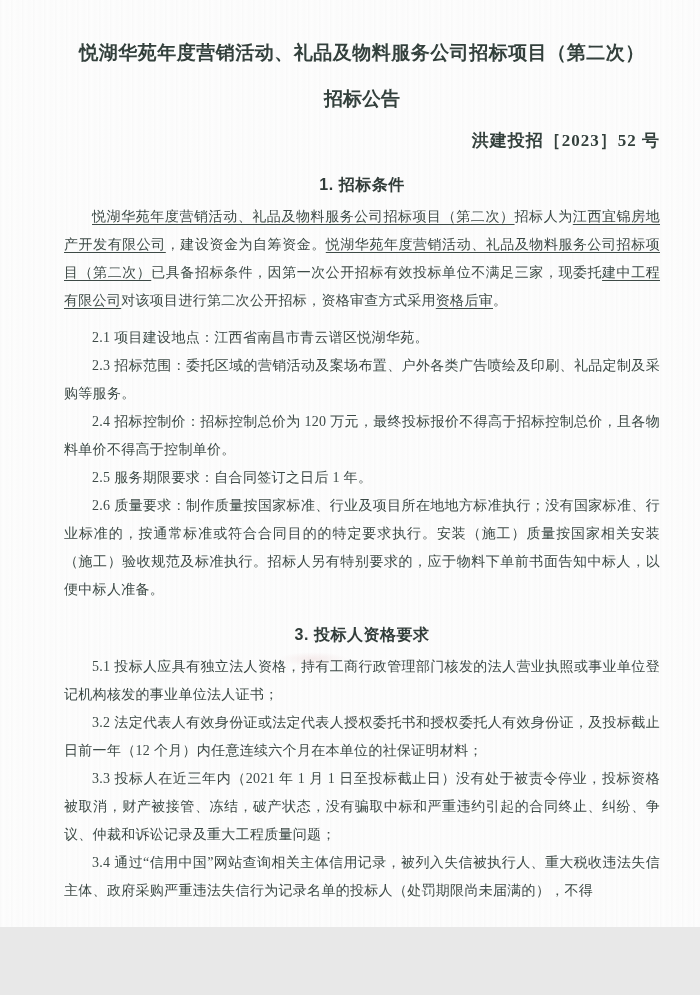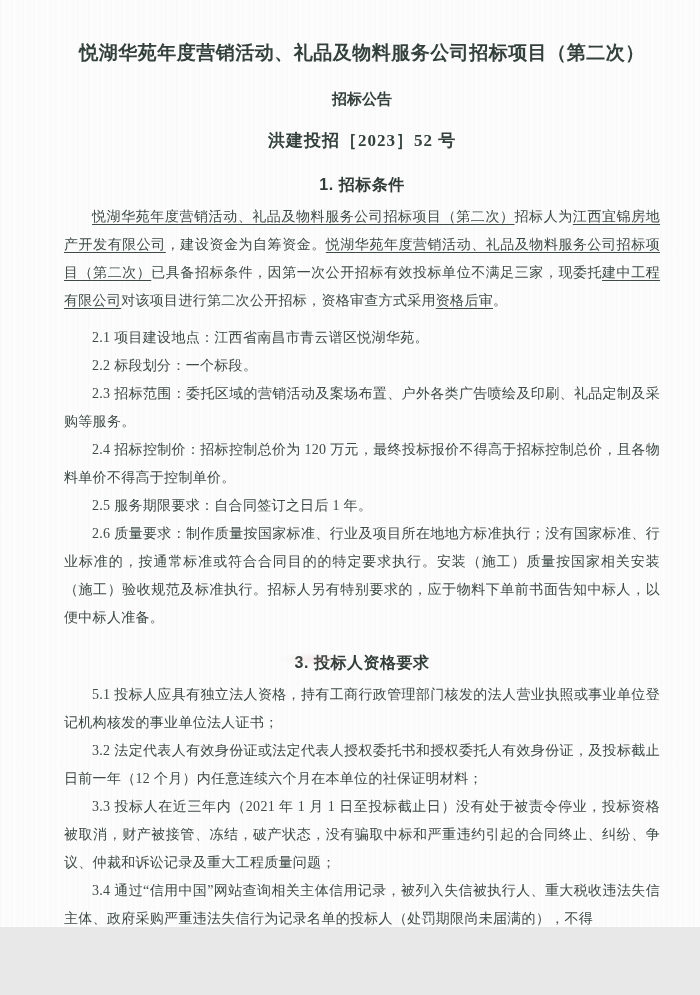--- a/index.html
+++ b/index.html
@@ -15,25 +15,25 @@
     overflow:hidden;
     font-family:"Liberation Serif","DejaVu Serif",serif;
   }
   .inner{padding:30px 40px 0 64px;}
   .doc-title{
     font-size:19px;font-weight:bold;text-align:center;
     letter-spacing:0.5px;line-height:26px;
     margin:10px 0 0 0;color:#33403c;
   }
   .doc-subtitle{
-    font-size:15px;font-weight:bold;text-align:center;
+    font-size:19px;font-weight:bold;text-align:center;
     line-height:22px;margin:22px 0 0 0;color:#33403c;
   }
   .doc-number{
-    font-size:17px;font-weight:bold;text-align:center;
+    font-size:17px;font-weight:bold;text-align:right;
     line-height:22px;margin:20px 0 0 0;color:#33403c;letter-spacing:1px;
   }
   .sec-heading{
     font-family:"Liberation Sans","DejaVu Sans",sans-serif;
     font-size:16px;font-weight:bold;color:#323d3a;
     line-height:19px;margin:21px 0 0 0;letter-spacing:0.5px;text-align:center;
   }
   .sec-heading.first{margin-top:23px;}
   p.body{
     font-size:14px;line-height:28px;
@@ -64,21 +64,20 @@
 
     <h3 class="doc-number">洪建投招［2023］52 号</h3>
 
     <section>
       <h4 class="sec-heading first">1. 招标条件</h4>
       <p class="body lead"><span class="u">悦湖华苑年度营销活动、礼品及物料服务公司招标项目（第二次）</span><span>招标人为</span><span class="u">江西宜锦房地产开发有限公司</span><span>，建设资金为自筹资金。</span><span class="u">悦湖华苑年度营销活动、礼品及物料服务公司招标项目（第二次）</span><span>已具备招标条件，因第一次公开招标有效投标单位不满足三家，现委托</span><span class="u">建中工程有限公司</span><span>对该项目进行第二次公开招标，资格审查方式采用</span><span class="u">资格后审</span><span>。</span></p>
     </section>
 
     <section>
       <p class="body lead"><span>2.1 项目建设地点：江西省南昌市青云谱区悦湖华苑。</span></p>
-      <p class="body"><span>2.2 标段划分：一个标段。</span></p>
       <p class="body"><span>2.3 招标范围：委托区域的营销活动及案场布置、户外各类广告喷绘及印刷、礼品定制及采购等服务。</span></p>
       <p class="body"><span>2.4 招标控制价：招标控制总价为 120 万元，最终投标报价不得高于招标控制总价，且各物料单价不得高于控制单价。</span></p>
       <p class="body"><span>2.5 服务期限要求：自合同签订之日后 1 年。</span></p>
       <p class="body"><span>2.6 质量要求：制作质量按国家标准、行业及项目所在地地方标准执行；没有国家标准、行业标准的，按通常标准或符合合同目的的特定要求执行。安装（施工）质量按国家相关安装（施工）验收规范及标准执行。招标人另有特别要求的，应于物料下单前书面告知中标人，以便中标人准备。</span></p>
     </section>
 
     <section>
       <h4 class="sec-heading">3. 投标人资格要求</h4>
       <p class="body lead"><span>5.1 投标人应具有独立法人资格，持有工商行政管理部门核发的法人营业执照或事业单位登记机构核发的事业单位法人证书；</span></p>
       <p class="body"><span>3.2 法定代表人有效身份证或法定代表人授权委托书和授权委托人有效身份证，及投标截止日前一年（12 个月）内任意连续六个月在本单位的社保证明材料；</span></p>

